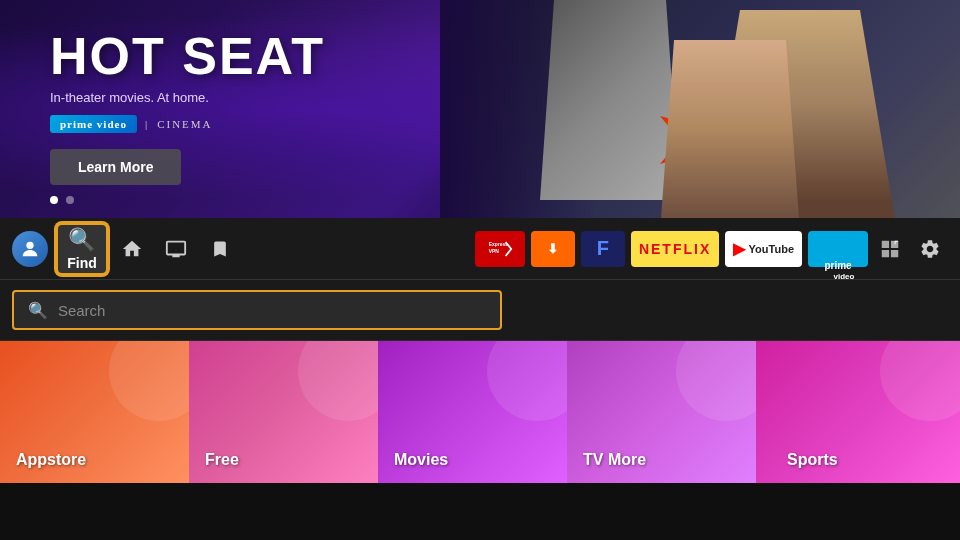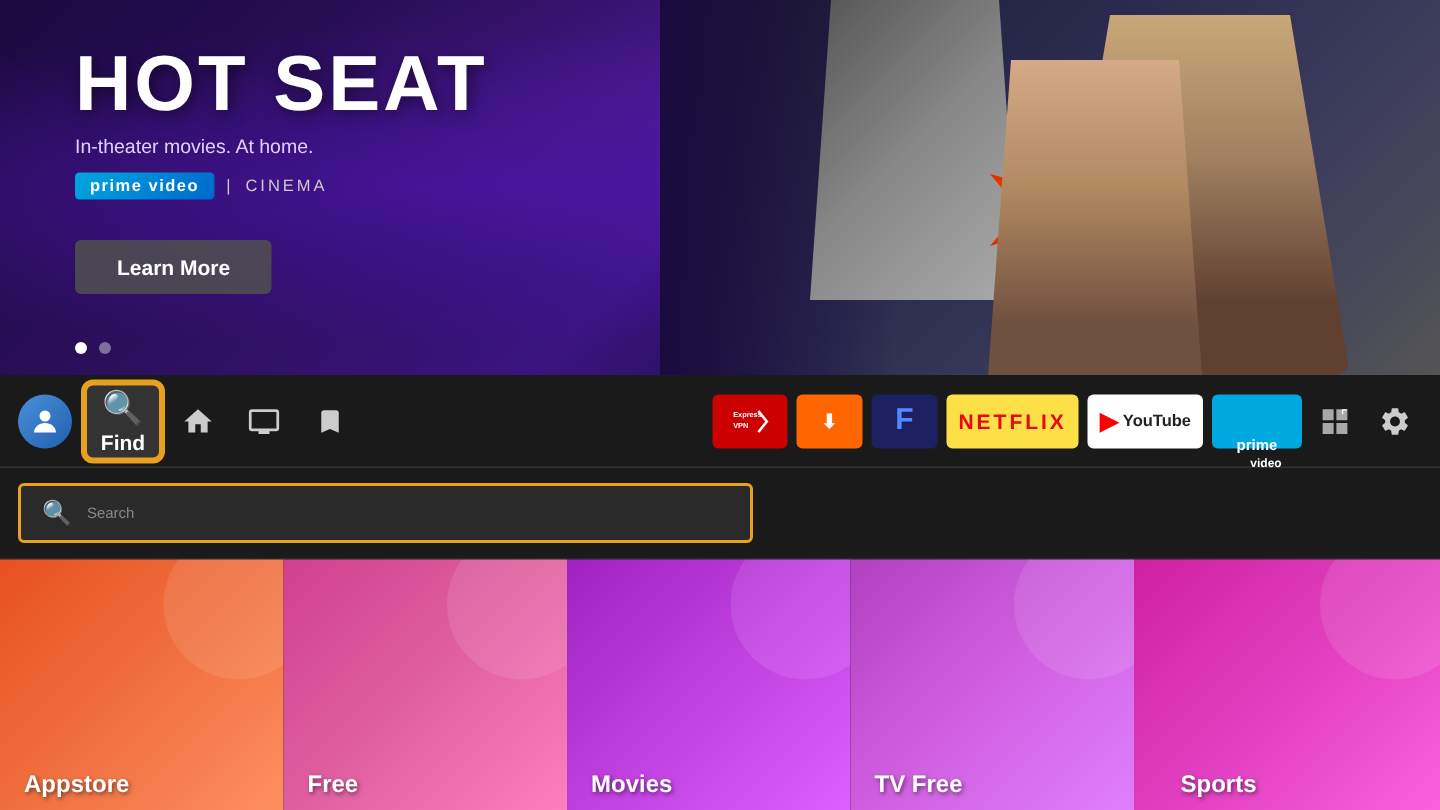--- a/index.html
+++ b/index.html
@@ -8,21 +8,21 @@
       height: 540px;
       background: #0f0f0f;
       font-family: 'Arial', sans-serif;
       overflow: hidden;
       color: white;
     }
 
     
     .hero {
       width: 100%;
-      height: 250px;
+      height: 218px;
       position: relative;
       background: linear-gradient(135deg, #1a0a3e 0%, #2d1060 30%, #3a1580 50%, #1a0a3e 70%, #0d0d0d 100%);
       overflow: hidden;
     }
 
     .hero-bg-glow {
       position: absolute;
       top: 0; left: 0; right: 0; bottom: 0;
       background: radial-gradient(ellipse at 30% 50%, rgba(80, 20, 180, 0.6) 0%, transparent 60%),
                   radial-gradient(ellipse at 60% 30%, rgba(120, 40, 200, 0.4) 0%, transparent 50%);
@@ -50,40 +50,41 @@
       color: #e0d0ff;
       margin-top: 8px;
       font-weight: 300;
     }
 
     .hero-brand {
       display: flex;
       align-items: center;
       gap: 8px;
       margin-top: 10px;
+      font-family: Liberation Serif, serif;
     }
 
     .prime-video-logo {
       background: linear-gradient(135deg, #00a8e0, #0066cc);
       padding: 3px 10px;
       border-radius: 3px;
       font-size: 11px;
       font-weight: bold;
       color: white;
       letter-spacing: 1px;
     }
 
     .cinema-label {
       font-size: 11px;
       color: #ccc;
       letter-spacing: 2px;
     }
 
     .hero-btn {
-      margin-top: 27px;
+      margin-top: 16px;
       background: rgba(80, 80, 80, 0.85);
       border: none;
       color: white;
       padding: 10px 28px;
       border-radius: 4px;
       font-size: 14px;
       font-weight: 600;
       cursor: pointer;
       display: inline-block;
     }
@@ -337,28 +338,28 @@
       cursor: text;
     }
 
     .search-icon {
       color: #888;
       font-size: 16px;
     }
 
     .search-placeholder {
       color: #888;
-      font-size: 10px;
+      font-size: 15px;
     }
 
     
     .categories {
       display: flex;
       width: 100%;
-      height: 174px;
+      height: 142px;
       gap: 0;
     }
 
     .category-tile {
       flex: 1;
       display: flex;
       align-items: flex-end;
       justify-content: flex-start;
       padding: 14px 16px;
       cursor: pointer;
@@ -528,18 +529,18 @@
   <div class="category-tile">
     <span class="category-label">Appstore</span>
   </div>
   <div class="category-tile">
     <span class="category-label">Free</span>
   </div>
   <div class="category-tile">
     <span class="category-label">Movies</span>
   </div>
   <div class="category-tile">
-    <span class="category-label">TV Free</span>
+    <span class="category-label">TV More</span>
   </div>
   <div class="category-tile">
     <span class="category-label">Sports</span>
   </div>
 </div>
 
 </body></html>

